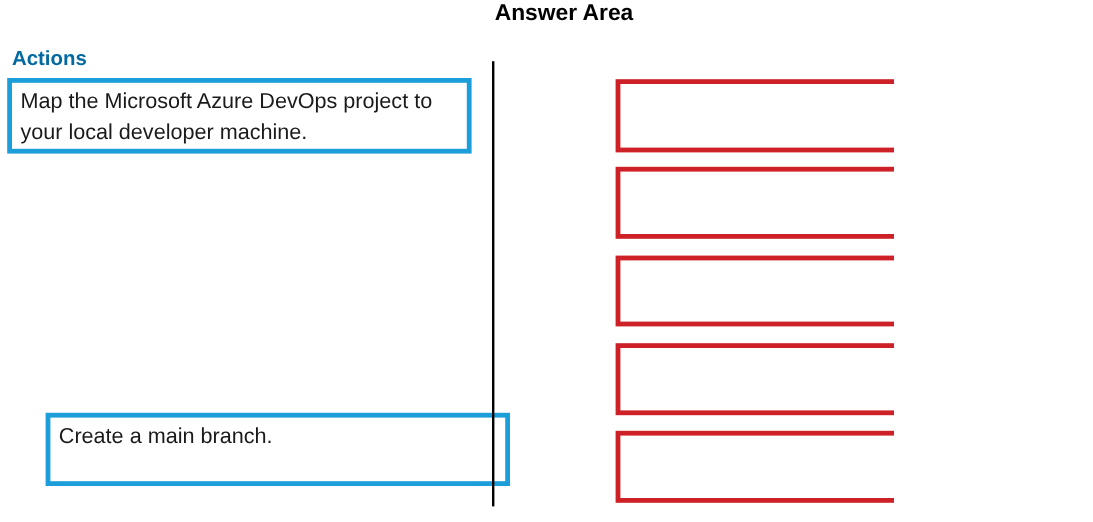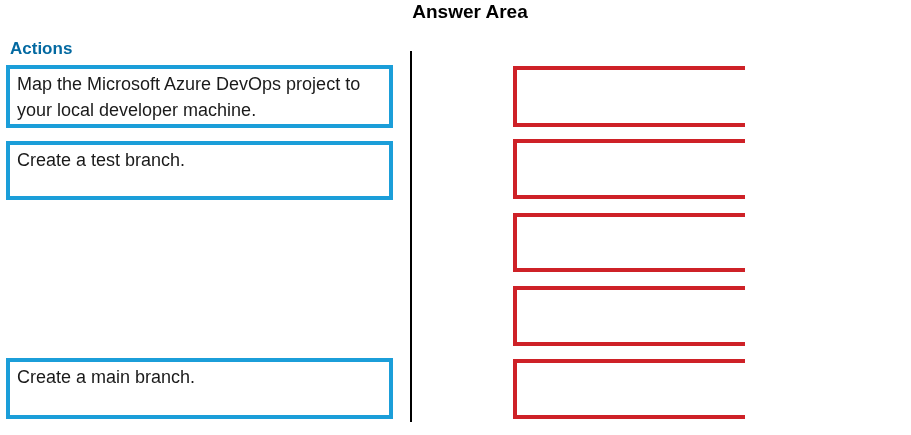--- a/index.html
+++ b/index.html
@@ -58,21 +58,21 @@
     left: 513px;
     width: 385px;
     border: 4px solid var(--slot-border);
     padding: 2px 8px;
     font-size: 18px;
   }
   .a1 { top: 65px;  height: 63px; }
   .a2 { top: 141px; height: 59px; }
   .a3 { top: 213px; height: 59px; }
   .a4 { top: 286px; height: 60px; }
-  .a5 { top: 358px; height: 61px; }
+  .a5 { top: 344px; height: 61px; margin-left: 32px; }
   .s1 { top: 66px;  height: 61px; }
   .s2 { top: 139px; height: 60px; }
   .s3 { top: 213px; height: 59px; }
   .s4 { top: 286px; height: 60px; }
   .s5 { top: 359px; height: 60px; }
   .divider {
     position: absolute;
     left: 410px;
     top: 51px;
     width: 2px;
@@ -86,23 +86,20 @@
 
 <div class="canvas">
 
   <div class="page-title">Answer Area</div>
 
   <div class="actions-heading">Actions</div>
 
   <div class="box action a1">
     <span class="label">Map the Microsoft Azure DevOps project to your local developer machine.</span>
   </div>
-  <div class="box action a2">
-    <span class="label">Create a test branch.</span>
-  </div>
   <div class="box action a5">
     <span class="label">Create a main branch.</span>
   </div>
 
   <div class="divider"></div>
 
   <div class="box slot s1">
     <span class="label"></span>
   </div>
   <div class="box slot s2">

